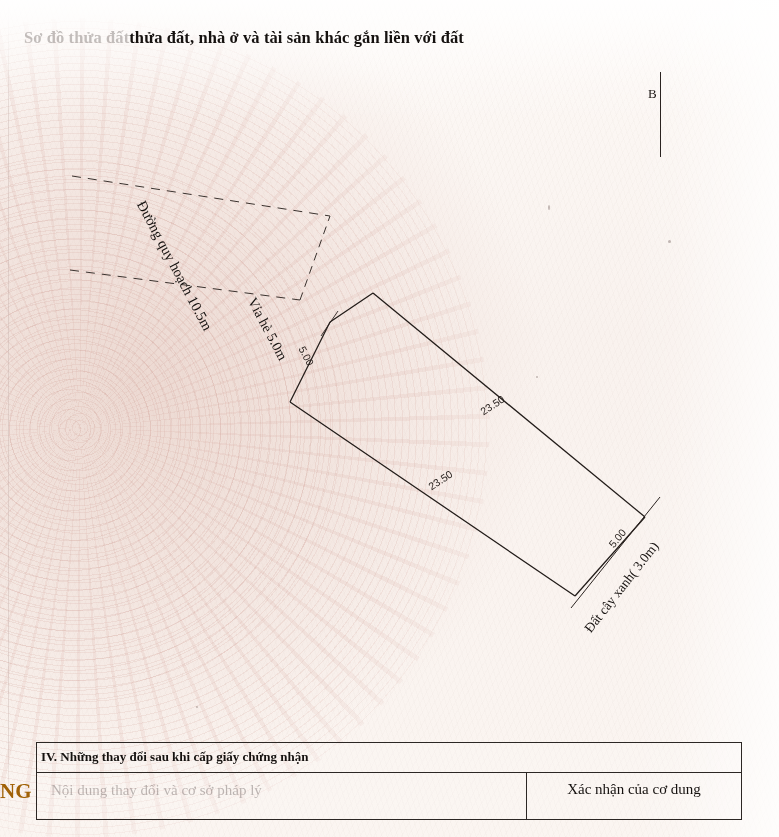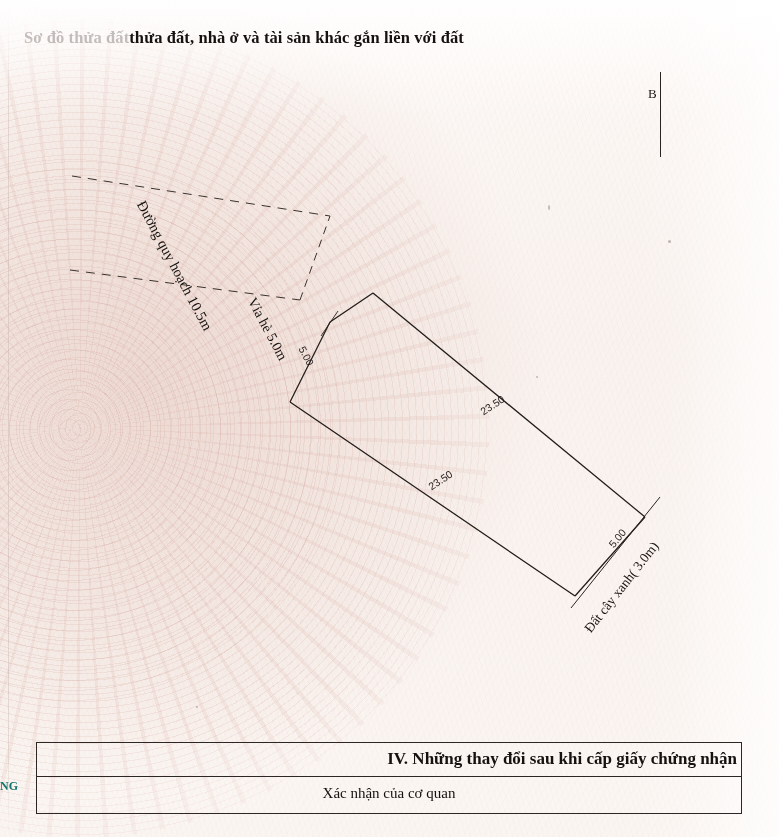--- a/index.html
+++ b/index.html
@@ -157,23 +157,23 @@
     border: 1.3px solid #2c2724;
     background: rgba(255,255,255,0.12);
   }
   .table-row {
     display: flex;
     border-bottom: 1.3px solid #2c2724;
   }
   .table-row:last-child { border-bottom: none; }
   .table-title-cell {
     flex: 1 1 auto;
-    text-align: right;
+    text-align: left;
     font-weight: bold;
-    font-size: 17px;
+    font-size: 13px;
     color: #15110f;
     padding: 6px 4px 7px 4px;
   }
   .cell-left {
     flex: 0 0 490px;
     padding: 9px 10px 12px 14px;
     font-size: 15px;
     color: #15110f;
     border-right: 1.3px solid #2c2724;
     min-height: 46px;
@@ -189,23 +189,23 @@
     box-sizing: border-box;
   }
   .ghost {
     color: rgba(60,50,48,0.33);
     filter: blur(0.45px);
   }
   .left-edge-text {
     position: absolute;
     left: 0px;
     top: 779px;
-    font-size: 12px;
+    font-size: 21px;
     font-weight: bold;
-    color: #0f766e;
+    color: #a16207;
     font-family: Liberation Serif, serif;
   }
   .left-margin-line {
     position: absolute;
     left: 8px;
     top: 0;
     width: 1px;
     height: 837px;
     background: linear-gradient(180deg, rgba(190,170,165,0) 0%, rgba(190,170,165,0.35) 12%, rgba(190,170,165,0.35) 88%, rgba(190,170,165,0) 100%);
   }
@@ -289,21 +289,24 @@
 
   <div class="dim-label" style="left:426px; top:482px; transform: rotate(-33deg); transform-origin: left top;">23.50</div>
 
   <div class="dim-label" style="left:606px; top:542px; transform: rotate(-50deg); transform-origin: left top;">5.00</div>
 
   <div class="table-wrap">
     <div class="table-row">
       <div class="table-title-cell">IV. Những thay đổi sau khi cấp giấy chứng nhận</div>
     </div>
     <div class="table-row">
+      <div class="cell-left">
+        <span class="ghost">Nội dung thay đổi và cơ sở pháp lý</span>
+      </div>
       <div class="cell-right">
-        <div>Xác nhận của cơ quan</div>
+        <div>Xác nhận của cơ dung</div>
       </div>
     </div>
   </div>
 
   <div class="left-edge-text">NG</div>
 
 </div>
 
 </body></html>

